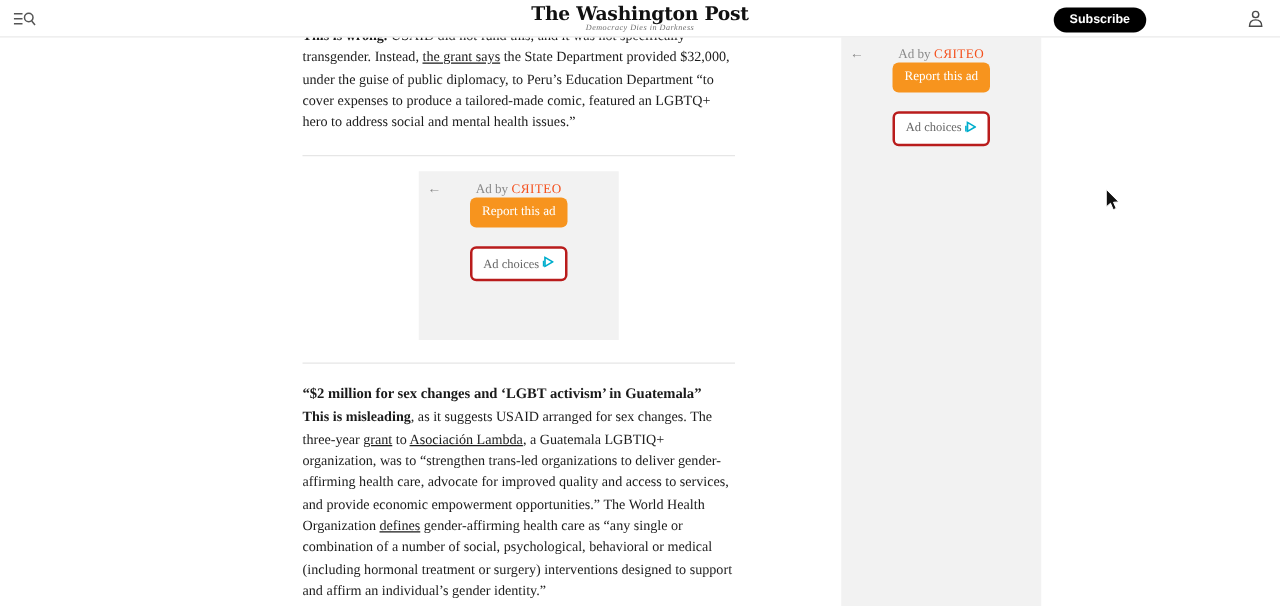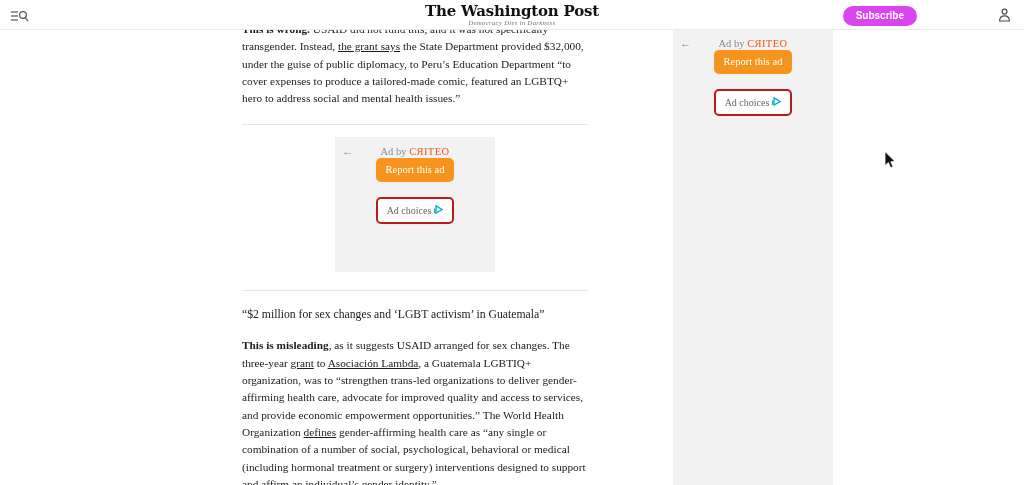--- a/index.html
+++ b/index.html
@@ -19,34 +19,34 @@
   .logo {
     font-family:"DejaVu Serif", serif; font-weight:700; font-size:15px;
     color:#111; line-height:14px; letter-spacing:-0.2px; cursor:pointer;
   }
   .tagline {
     font-family:"Liberation Serif", serif; font-style:italic;
     font-size:6.5px; color:#6e6e6e; margin-top:1px; letter-spacing:0.4px;
   }
   .subscribe-btn {
     position:absolute; right:107px; top:6px;
-    background:#d946ef; color:#fff; border:none; border-radius:12px;
+    background:#000000; color:#fff; border:none; border-radius:12px;
     font-family:"Liberation Sans", sans-serif; font-weight:bold; font-size:10px;
     padding:5px 13px; cursor:pointer; line-height:1;
   }
   .account-icon { position:absolute; right:13px; top:8px; cursor:pointer; }
 
   
   .article { position:absolute; left:242px; top:21px; width:346px; color:#1b1b1b; }
   .article p { margin:0; font-size:11.3px; line-height:17.3px; }
   .p1 { margin-top:10px; }
   .divider { border:none; border-top:1px solid #e6e6e6; margin:0; height:0; }
   .hr1 { margin-top:17px; }
   .hr2 { margin-top:18px; }
-  .heading { font-size:11.7px; font-weight:normal; margin:16px 0 15px 0; line-height:15px; }
+  .heading { font-size:11.7px; font-weight:bold; margin:16px 0 4px 0; line-height:15px; }
   .p2 { margin-top:11px; }
   .link { text-decoration:underline; color:inherit; cursor:pointer; }
 
   
   .ad-box {
     width:160px; background:#f2f2f2; box-sizing:border-box;
     display:flex; flex-direction:column; align-items:center;
   }
   .inline-ad { height:135px; margin:12px 0 0 93px; }
   .sidebar-ad { position:absolute; left:673px; top:29px; height:456px; }

